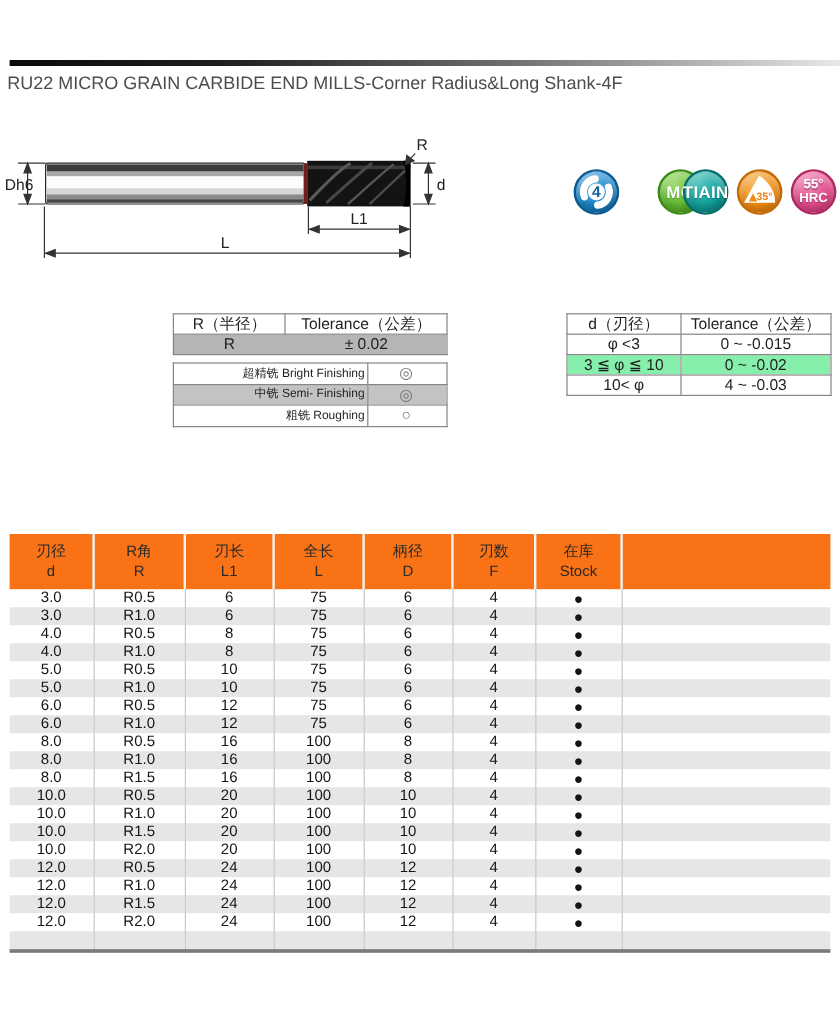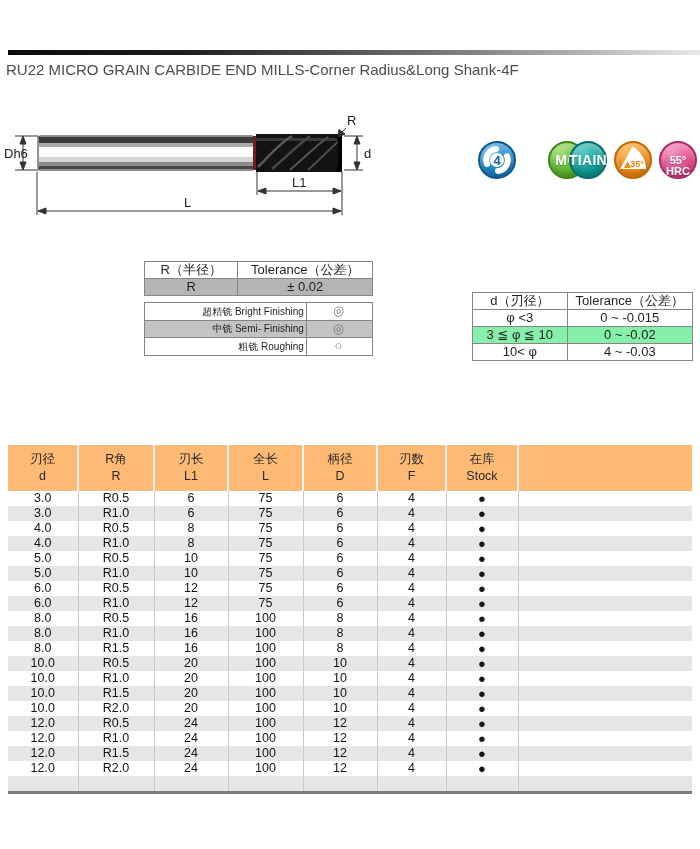--- a/index.html
+++ b/index.html
@@ -19,42 +19,42 @@
 
   
   .badge{position:absolute;top:141px;width:38px;height:38px;border-radius:50%;
          box-sizing:border-box;display:flex;flex-direction:column;align-items:center;
          justify-content:center;color:#fff;font-weight:bold;text-align:center;line-height:1;
          box-shadow:inset 0 5px 6px rgba(255,255,255,.35), inset 0 -4px 6px rgba(0,0,0,.18);}
   .badge-blue  {left:478px;border:2px solid #0d5a92;background:radial-gradient(circle at 35% 28%,#63b5e6 0%,#1b84c6 55%,#0f5f99 100%);}
   .badge-green {left:524px;border:2px solid #3a8a16;background:radial-gradient(circle at 35% 28%,#a2dc72 0%,#61ba32 55%,#418f18 100%);margin-left:24px;}
   .badge-teal  {left:569px;border:2px solid #076e6a;background:radial-gradient(circle at 35% 28%,#52c6c0 0%,#10a09a 55%,#077571 100%);}
   .badge-orange{left:614px;border:2px solid #c46a04;background:radial-gradient(circle at 35% 28%,#f8b659 0%,#f18c13 55%,#cf7106 100%);}
-  .badge-pink  {left:659px;border:2px solid #b02a62;background:radial-gradient(circle at 35% 28%,#f290bb 0%,#e44b8d 55%,#bc3069 100%);justify-content:flex-end;}
+  .badge-pink  {left:659px;border:2px solid #b02a62;background:radial-gradient(circle at 35% 28%,#f290bb 0%,#e44b8d 55%,#bc3069 100%);}
   .badge-mg{font-size:14px;letter-spacing:.5px;text-shadow:0 1px 1px rgba(0,0,0,.3);}
   .badge-tiain{font-size:14px;letter-spacing:.3px;text-shadow:0 1px 1px rgba(0,0,0,.3);}
   .badge-hrc div{font-size:11px;text-shadow:0 1px 1px rgba(0,0,0,.3);}
 
   
   .mini{position:absolute;border-collapse:collapse;table-layout:fixed;}
   .mini th,.mini td{border:1px solid #858585;font-weight:normal;font-size:13px;
         color:#1f1f1f;text-align:center;height:16px;padding:0 2px;line-height:1.1;overflow:hidden;white-space:nowrap;}
   .tbl-r{left:144px;top:261px;width:229px;}
   .tbl-r .gray td{background:#b5b5b5;}
   .tbl-finish{left:144px;top:302px;width:229px;}
   .tbl-finish td{text-align:right;padding-left:4px;font-size:10px;height:16.5px;}
   .tbl-finish td.symcell{text-align:center;padding-left:0;color:#757575;font-size:13px;}
   .tbl-finish tr:nth-child(even) td{background:#c3c3c3;}
-  .tbl-d{left:472px;top:261px;width:221px;margin-top:31px;}
+  .tbl-d{left:472px;top:261px;width:221px;}
   .tbl-d tr.gray2 td{background:#86efac;}
 
   
   .spec{position:absolute;left:8px;top:445px;width:684px;border-collapse:collapse;
         table-layout:fixed;border-bottom:3px solid #7a7a7a;}
-  .spec th{background:#fdba74;height:46px;font-weight:normal;font-size:12.5px;color:#2a2a2a;
+  .spec th{background:#f97316;height:46px;font-weight:normal;font-size:12.5px;color:#2a2a2a;
         border-left:2px solid #f2f2f2;padding:0;line-height:1.4;vertical-align:middle;}
   .spec th:first-child{border-left:none;}
   .spec td{height:15px;font-size:12.5px;color:#141414;text-align:center;
         border-left:1px solid #c9c9c9;padding:0;line-height:1;}
   .spec td:first-child{border-left:none;}
   .spec tbody tr:nth-child(even) td{background:#e6e6e6;}
   .spec td.stock{font-size:13px;}
   .spec tr.spacer td{height:15px;}
 </style>
 </head>

